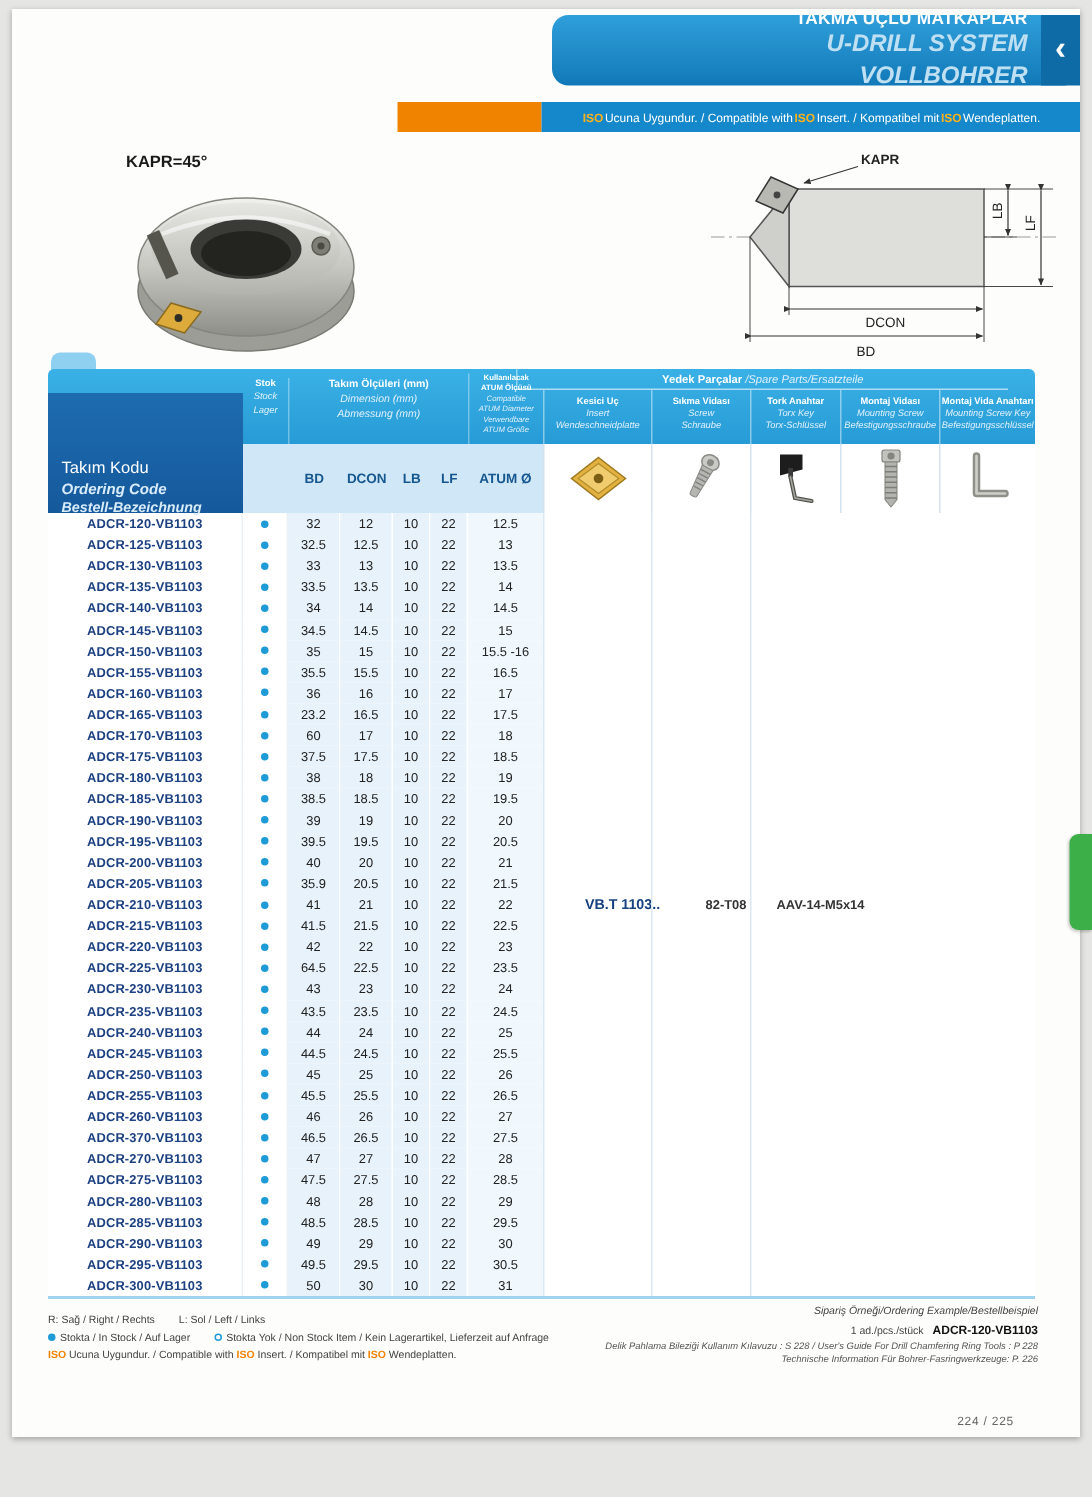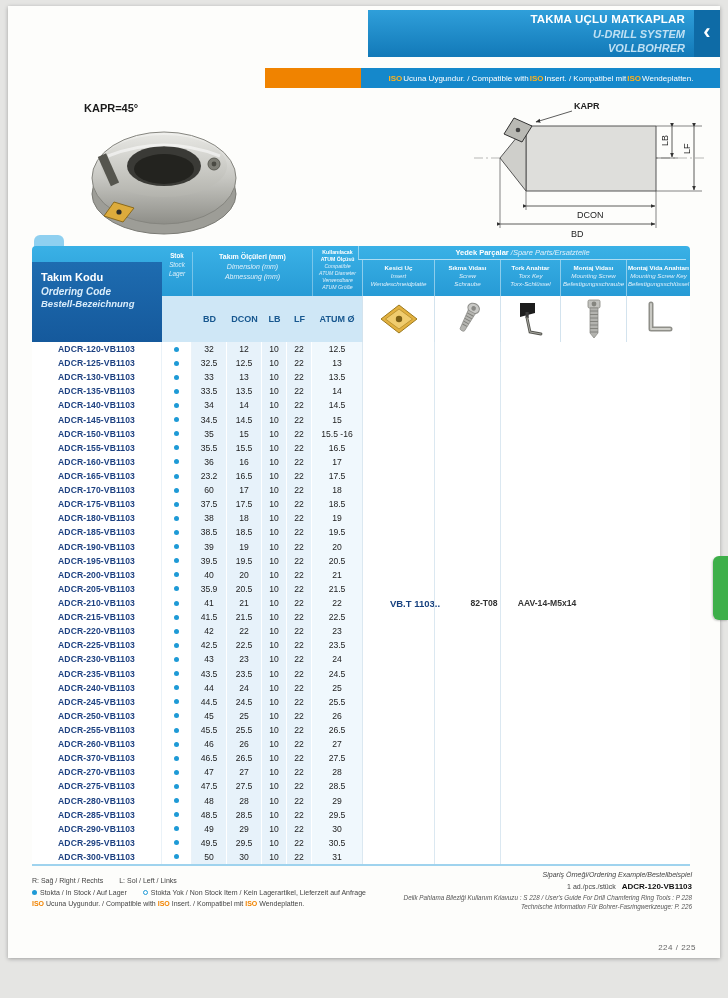--- a/index.html
+++ b/index.html
@@ -3,24 +3,24 @@
 <meta charset="utf-8">
 <style>
   * { margin:0; padding:0; box-sizing:border-box; }
   html,body { font-family:"Liberation Sans", sans-serif; }
   body { background:#9a9a98; }
   .canvas { position:relative; width:728px; height:998px; background:#e5e5e3; overflow:hidden; }
   .page { position:absolute; left:8px; top:6px; width:712px; height:952px; background:#fdfdfb; box-shadow:0 1px 4px rgba(0,0,0,.3); }
 
   
   .top-banner { position:absolute; top:4px; right:0; width:352px; height:47px;
-                background:linear-gradient(180deg,#2f9fda,#1279b8); display:flex; align-items:center; }
+                background:linear-gradient(180deg,#2f9fda,#1279b8); display:flex; align-items:center;border-radius:11px; }
   .banner-text { flex:1; text-align:right; padding-right:9px; color:#fff; line-height:1.28; }
   .bt1 { font-size:11.5px; font-weight:bold; letter-spacing:.2px; }
-  .bt2,.bt3 { font-size:11px; font-weight:bold; font-style:italic; color:#bfe0f3; }
+  .bt2,.bt3 { font-size:16px; font-weight:bold; font-style:italic; color:#bfe0f3; }
   .banner-chevron { width:26px; height:100%; background:#0e6ba6; color:#fff; display:flex;
                     align-items:center; justify-content:center; font-size:22px; font-weight:bold; padding-bottom:3px; }
 
   
   .iso-bar { position:absolute; top:62px; left:257px; right:0; height:20px; display:flex; }
   .iso-orange { width:96px; background:#f08300; }
   .iso-blue { flex:1; background:#1588cb; color:#fff; font-size:8px; display:flex;
               align-items:center; justify-content:center; white-space:nowrap; }
   .iso-hl { color:#ffb21a; font-weight:bold; margin:0 1px; }
 
@@ -32,33 +32,33 @@
 
   
   .table-tab { position:absolute; left:26px; top:229px; width:30px; height:13px;
                background:#8fd0f0; border-radius:6px 6px 0 0; }
   .table-wrap { position:absolute; left:24px; top:240px; width:658px; }
   .thead { position:relative; height:96px; background:linear-gradient(180deg,#3ab1e6,#1586c6);
            border-radius:4px 4px 0 0; }
   .h-codebox { position:absolute; left:0; top:16px; width:130px; height:80px;
                background:linear-gradient(180deg,#1e6cb0,#15599c); color:#fff; padding:8px 0 0 9px;
                line-height:1.35; border-radius:0; }
-  .h-codebox .l1 { font-size:11px; font-weight:bold; }
+  .h-codebox .l1 { font-size:11px; font-weight:normal;margin-top:35px; }
   .h-codebox .l2 { font-size:10px; font-weight:bold; font-style:italic; color:#d9ecfa; }
   .h-codebox .l3 { font-size:9.5px; font-weight:bold; font-style:italic; color:#d9ecfa; }
   .h-stok { position:absolute; left:130px; top:6px; width:30px; text-align:center; color:#fff;
             font-size:6.3px; line-height:1.4; }
   .h-stok .b { font-weight:bold; } .h-stok .i { font-style:italic; color:#dff0fb; }
   .h-dims { position:absolute; left:160px; top:6px; width:120px; text-align:center; color:#fff;
             font-size:7px; line-height:1.45; border-left:1px solid rgba(255,255,255,.35); height:44px; }
   .h-dims .b { font-weight:bold; } .h-dims .i { font-style:italic; color:#dff0fb; }
   .h-atum { position:absolute; left:280px; top:3px; width:50px; text-align:center; color:#fff;
             font-size:5.2px; line-height:1.35; border-left:1px solid rgba(255,255,255,.35); height:47px; }
   .h-atum .b { font-weight:bold; } .h-atum .i { font-style:italic; color:#dff0fb; }
-  .h-spareband { position:absolute; left:326px; top:0; width:328px; height:14px; color:#fff;
+  .h-spareband { position:absolute; left:312px; top:0; width:328px; height:14px; color:#fff;
                  font-size:7.5px; display:flex; align-items:center; justify-content:center;
                  border-bottom:1px solid rgba(255,255,255,.6); border-left:1px solid rgba(255,255,255,.45);
                  white-space:nowrap; }
   .h-spareband .b { font-weight:bold; margin-right:2px; } .h-spareband .i { font-style:italic; color:#dff0fb; }
   .h-sparecol { position:absolute; top:14px; height:36px; color:#fff; text-align:center;
                 font-size:6.2px; line-height:1.3; padding-top:4px; border-left:1px solid rgba(255,255,255,.45); }
   .h-sparecol .b { font-weight:bold; } .h-sparecol .i { font-style:italic; color:#dff0fb; }
   .sp0 { left:330px; width:72px; } .sp1 { left:402px; width:66px; } .sp2 { left:468px; width:60px; }
   .sp3 { left:528px; width:66px; } .sp4 { left:594px; width:64px; }
   .h-light { position:absolute; left:130px; top:50px; width:200px; height:46px; background:#cfe7f6; }
@@ -90,21 +90,21 @@
   .foot-left .gap { display:inline-block; width:16px; }
   .ring { width:5px; height:5px; border-radius:50%; border:1px solid #1e9ad6; display:inline-block;
           vertical-align:middle; margin-right:3px; background:#fff; }
   .dot-sm { width:5px; height:5px; border-radius:50%; background:#1e9ad6; display:inline-block;
             vertical-align:middle; margin-right:3px; }
   .iso-word { color:#f08300; font-weight:bold; }
   .foot-right { position:absolute; right:28px; top:864px; text-align:right; font-size:7px; color:#444;
                 line-height:1.5; }
   .foot-right .code { font-weight:bold; color:#111; font-size:8px; margin-left:6px; }
   .foot-right .small { font-size:6.3px; color:#555; }
-  .page-number { position:absolute; right:24px; bottom:6px; font-size:8px; color:#666; letter-spacing:.5px; }
+  .page-number { position:absolute; right:44px; bottom:6px; font-size:8px; color:#666; letter-spacing:.5px; }
 
   .green-tab { position:absolute; right:0; top:556px; width:15px; height:64px; background:#3daf49;
                border-radius:6px 0 0 6px; box-shadow:-1px 1px 2px rgba(0,0,0,.2); }
 </style>
 </head>
 <body>
 
 <div class="canvas">
   <div class="page">
 
@@ -545,21 +545,21 @@
     <div class="cell c-num col-lb">10</div>
     <div class="cell c-num col-lf">22</div>
     <div class="cell c-num col-atum">23</div>
   </div>
 
   <div class="row">
     <div class="cell c-code">ADCR-225-VB1103</div>
     <div class="cell c-stok">
                 <span class="dot"></span>
               </div>
-    <div class="cell c-num col-bd">42.5</div>
+    <div class="cell c-num col-bd">64.5</div>
     <div class="cell c-num col-dcon">22.5</div>
     <div class="cell c-num col-lb">10</div>
     <div class="cell c-num col-lf">22</div>
     <div class="cell c-num col-atum">23.5</div>
   </div>
 
   <div class="row">
     <div class="cell c-code">ADCR-230-VB1103</div>
     <div class="cell c-stok">
                 <span class="dot"></span>

